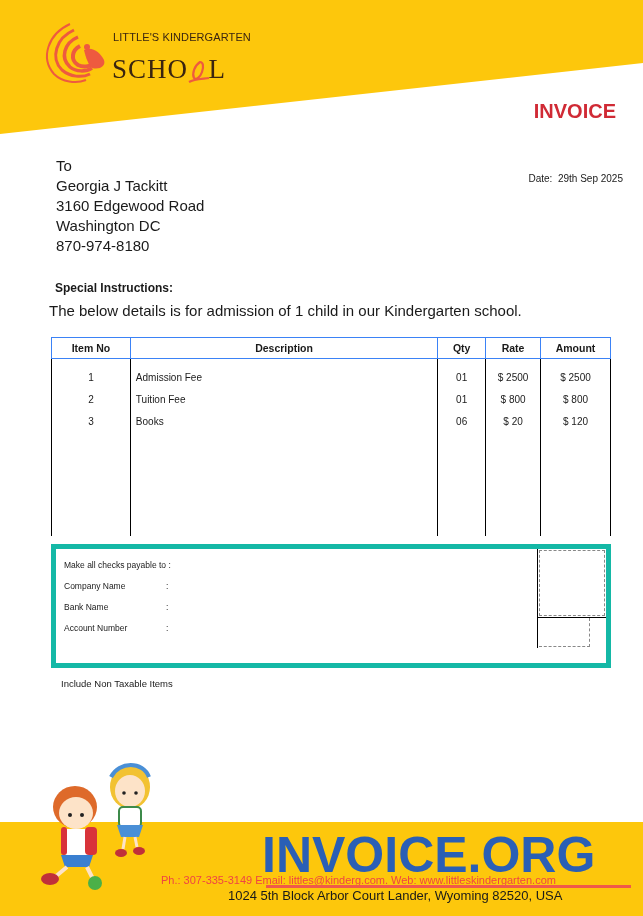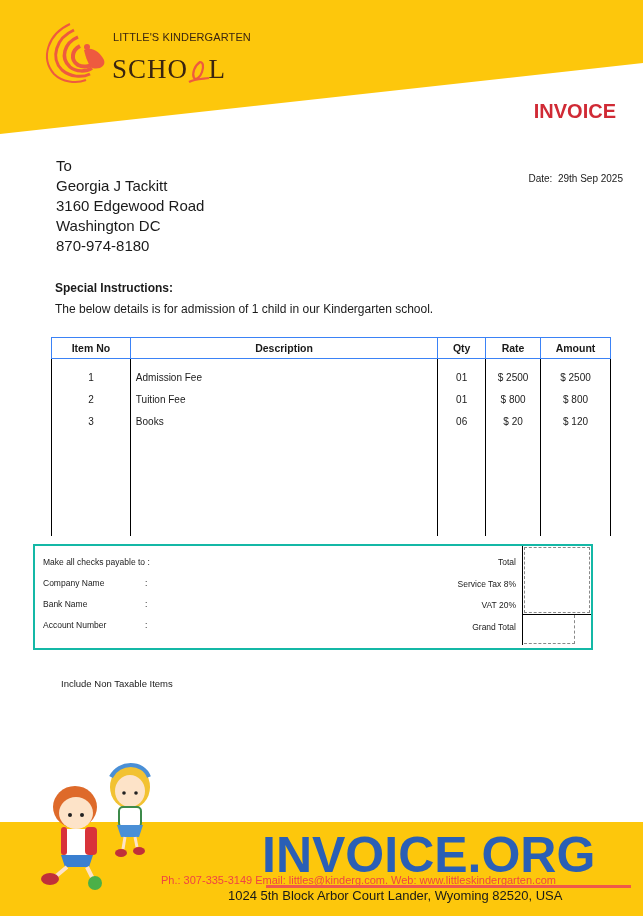--- a/index.html
+++ b/index.html
@@ -7,28 +7,28 @@
   .header-bg { position: absolute; left: 0; top: 0; width: 643px; height: 140px; }
   .logo { position: absolute; left: 40px; top: 20px; width: 80px; height: 68px; }
   .brand-top { position: absolute; left: 113px; top: 31px; font-size: 11px; color: #3a2510; letter-spacing: 0.1px; }
   .brand-school { position: absolute; left: 112px; top: 54px; font-family: "Liberation Serif", serif; font-size: 27px; color: #3a2510; letter-spacing: 1px; }
   .brand-school .o2 { position: relative; display: inline-block; }
   .brand-school .o2 .swash { position: absolute; left: 0px; top: 6px; width: 22px; height: 24px; }
   .invoice-title { position: absolute; right: 27px; top: 100px; font-size: 20px; font-weight: bold; color: #d02a35; }
   .date { position: absolute; right: 20px; top: 173px; font-size: 10px; }
   .to-block { position: absolute; left: 56px; top: 156px; font-size: 15px; line-height: 20px; }
   .special-title { position: absolute; left: 55px; top: 281px; font-size: 12px; font-weight: bold; }
-  .special-text { position: absolute; left: 55px; top: 302px; font-size: 12px; }
+  .special-text { position: absolute; left: 49px; top: 302px; font-size: 15px; }
   table.items { position: absolute; left: 51px; top: 337px; width: 560px; border-collapse: collapse; font-size: 10px; }
   table.items th { height: 21px; border: 1px solid #3b82f6; font-weight: bold; font-size: 10.5px; text-align: center; }
   table.items td { border-left: 1px solid #000; border-right: 1px solid #000; text-align: center; height: 22px; vertical-align: middle; }
   table.items td.desc { text-align: left; padding-left: 5px; }
   table.items tr.first td { padding-top: 8px; height: 30px; }
   table.items tr.filler td { height: 103px; }
-  .summary { position: absolute; left: 33px; top: 544px; width: 560px; height: 106px; border: 2px solid #14b8a6; }
+  .summary { position: absolute; left: 51px; top: 544px; width: 560px; height: 124px; border: 5px solid #14b8a6; }
   .pay-lines { position: absolute; left: 8px; top: 6px; font-size: 8.5px; line-height: 21px; }
   .pay-row { display: flex; }
   .pay-row .lbl { width: 102px; }
   .tot-lines { position: absolute; right: 75px; top: 6px; font-size: 8.5px; line-height: 21.5px; text-align: right; }
   .tot-box { position: absolute; right: 0; top: 0; width: 69px; height: 69px; border-left: 1px solid #000; border-bottom: 1px solid #000; }
   .tot-box .dash { position: absolute; inset: 1px; border: 1px dashed #888; }
   .grand-box { position: absolute; right: 0; top: 69px; width: 69px; height: 30px; border-left: 1px solid #000; }
   .grand-box .dash { position: absolute; left: 1px; top: 0; width: 51px; height: 29px; border-right: 1px dashed #888; border-bottom: 1px dashed #888; }
   .nontax { position: absolute; left: 61px; top: 678px; font-size: 9.5px; }
   .footer-bg { position: absolute; left: 0; top: 822px; width: 643px; height: 94px; background: #fdc70c; }
@@ -136,26 +136,20 @@
       </div>
     <div class="pay-row">
         <span class="lbl">Bank Name</span>
         <span>:</span>
       </div>
     <div class="pay-row">
         <span class="lbl">Account Number</span>
         <span>:</span>
       </div>
   </div>
-  <div class="tot-lines">
-    <div>Total</div>
-    <div>Service Tax 8%</div>
-    <div>VAT 20%</div>
-    <div>Grand Total</div>
-  </div>
   <div class="tot-box">
       <div class="dash"></div>
     </div>
   <div class="grand-box">
       <div class="dash"></div>
     </div>
 </div>
 
 <div class="nontax">Include Non Taxable Items</div>
 

